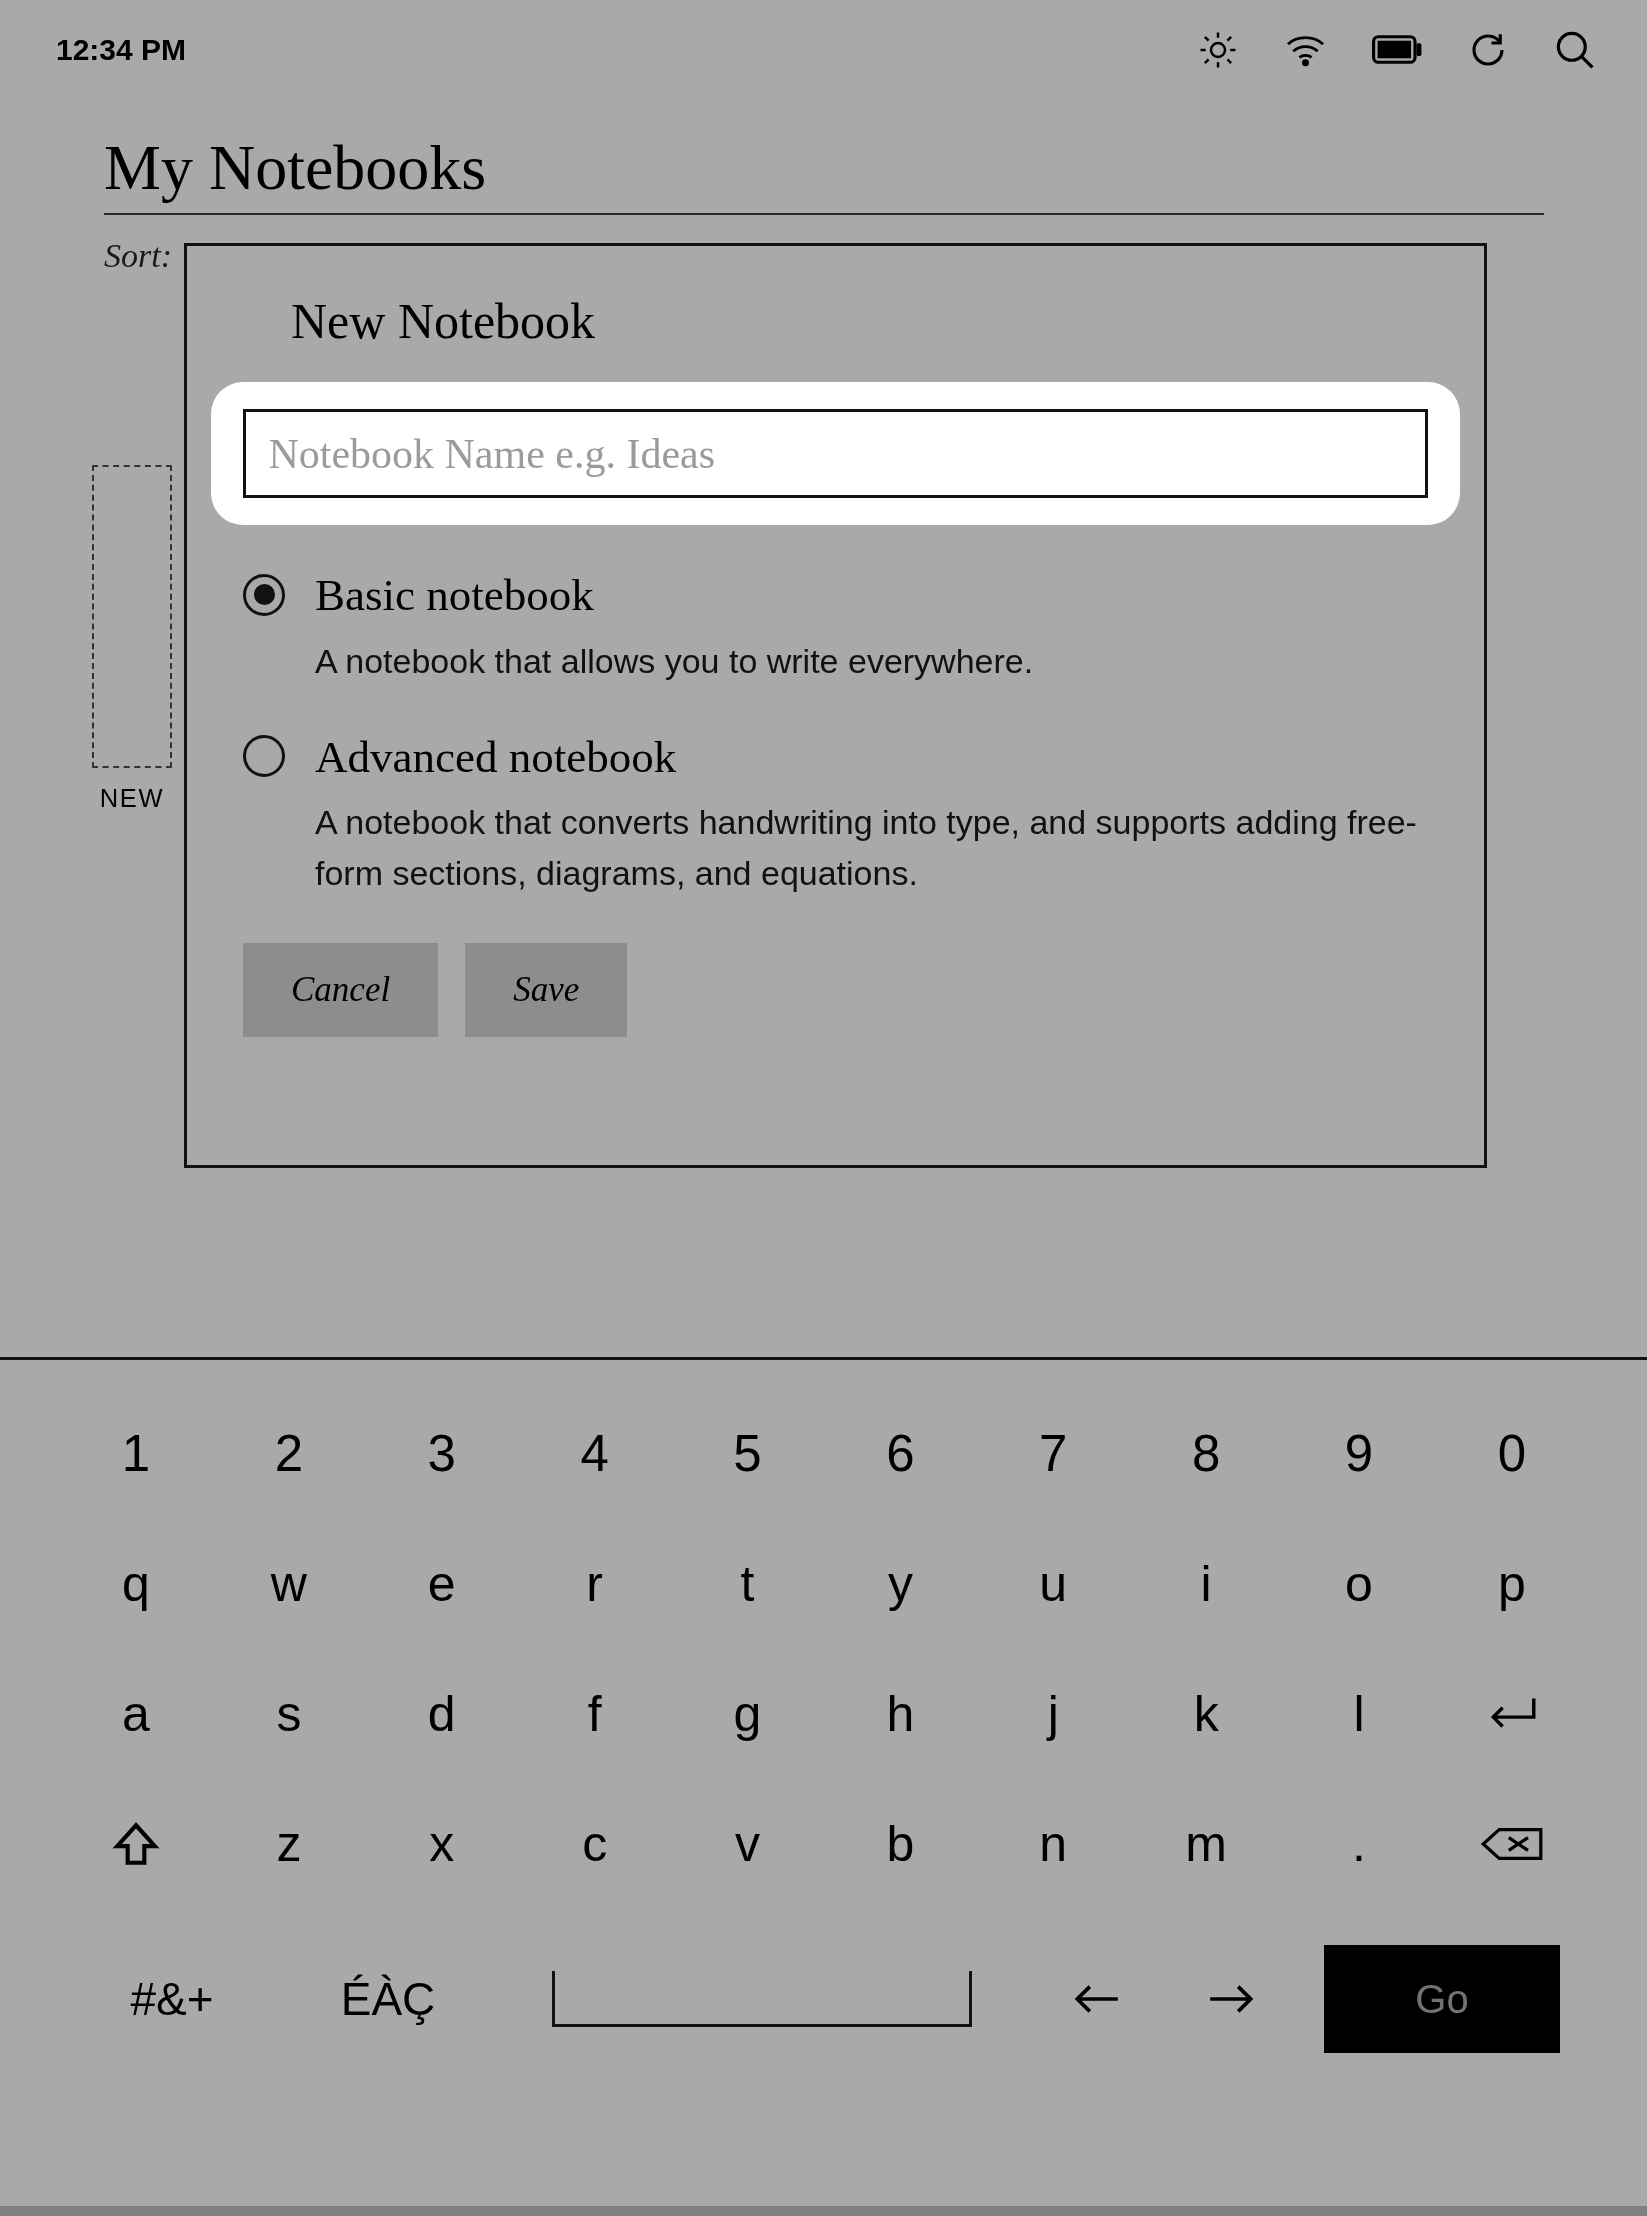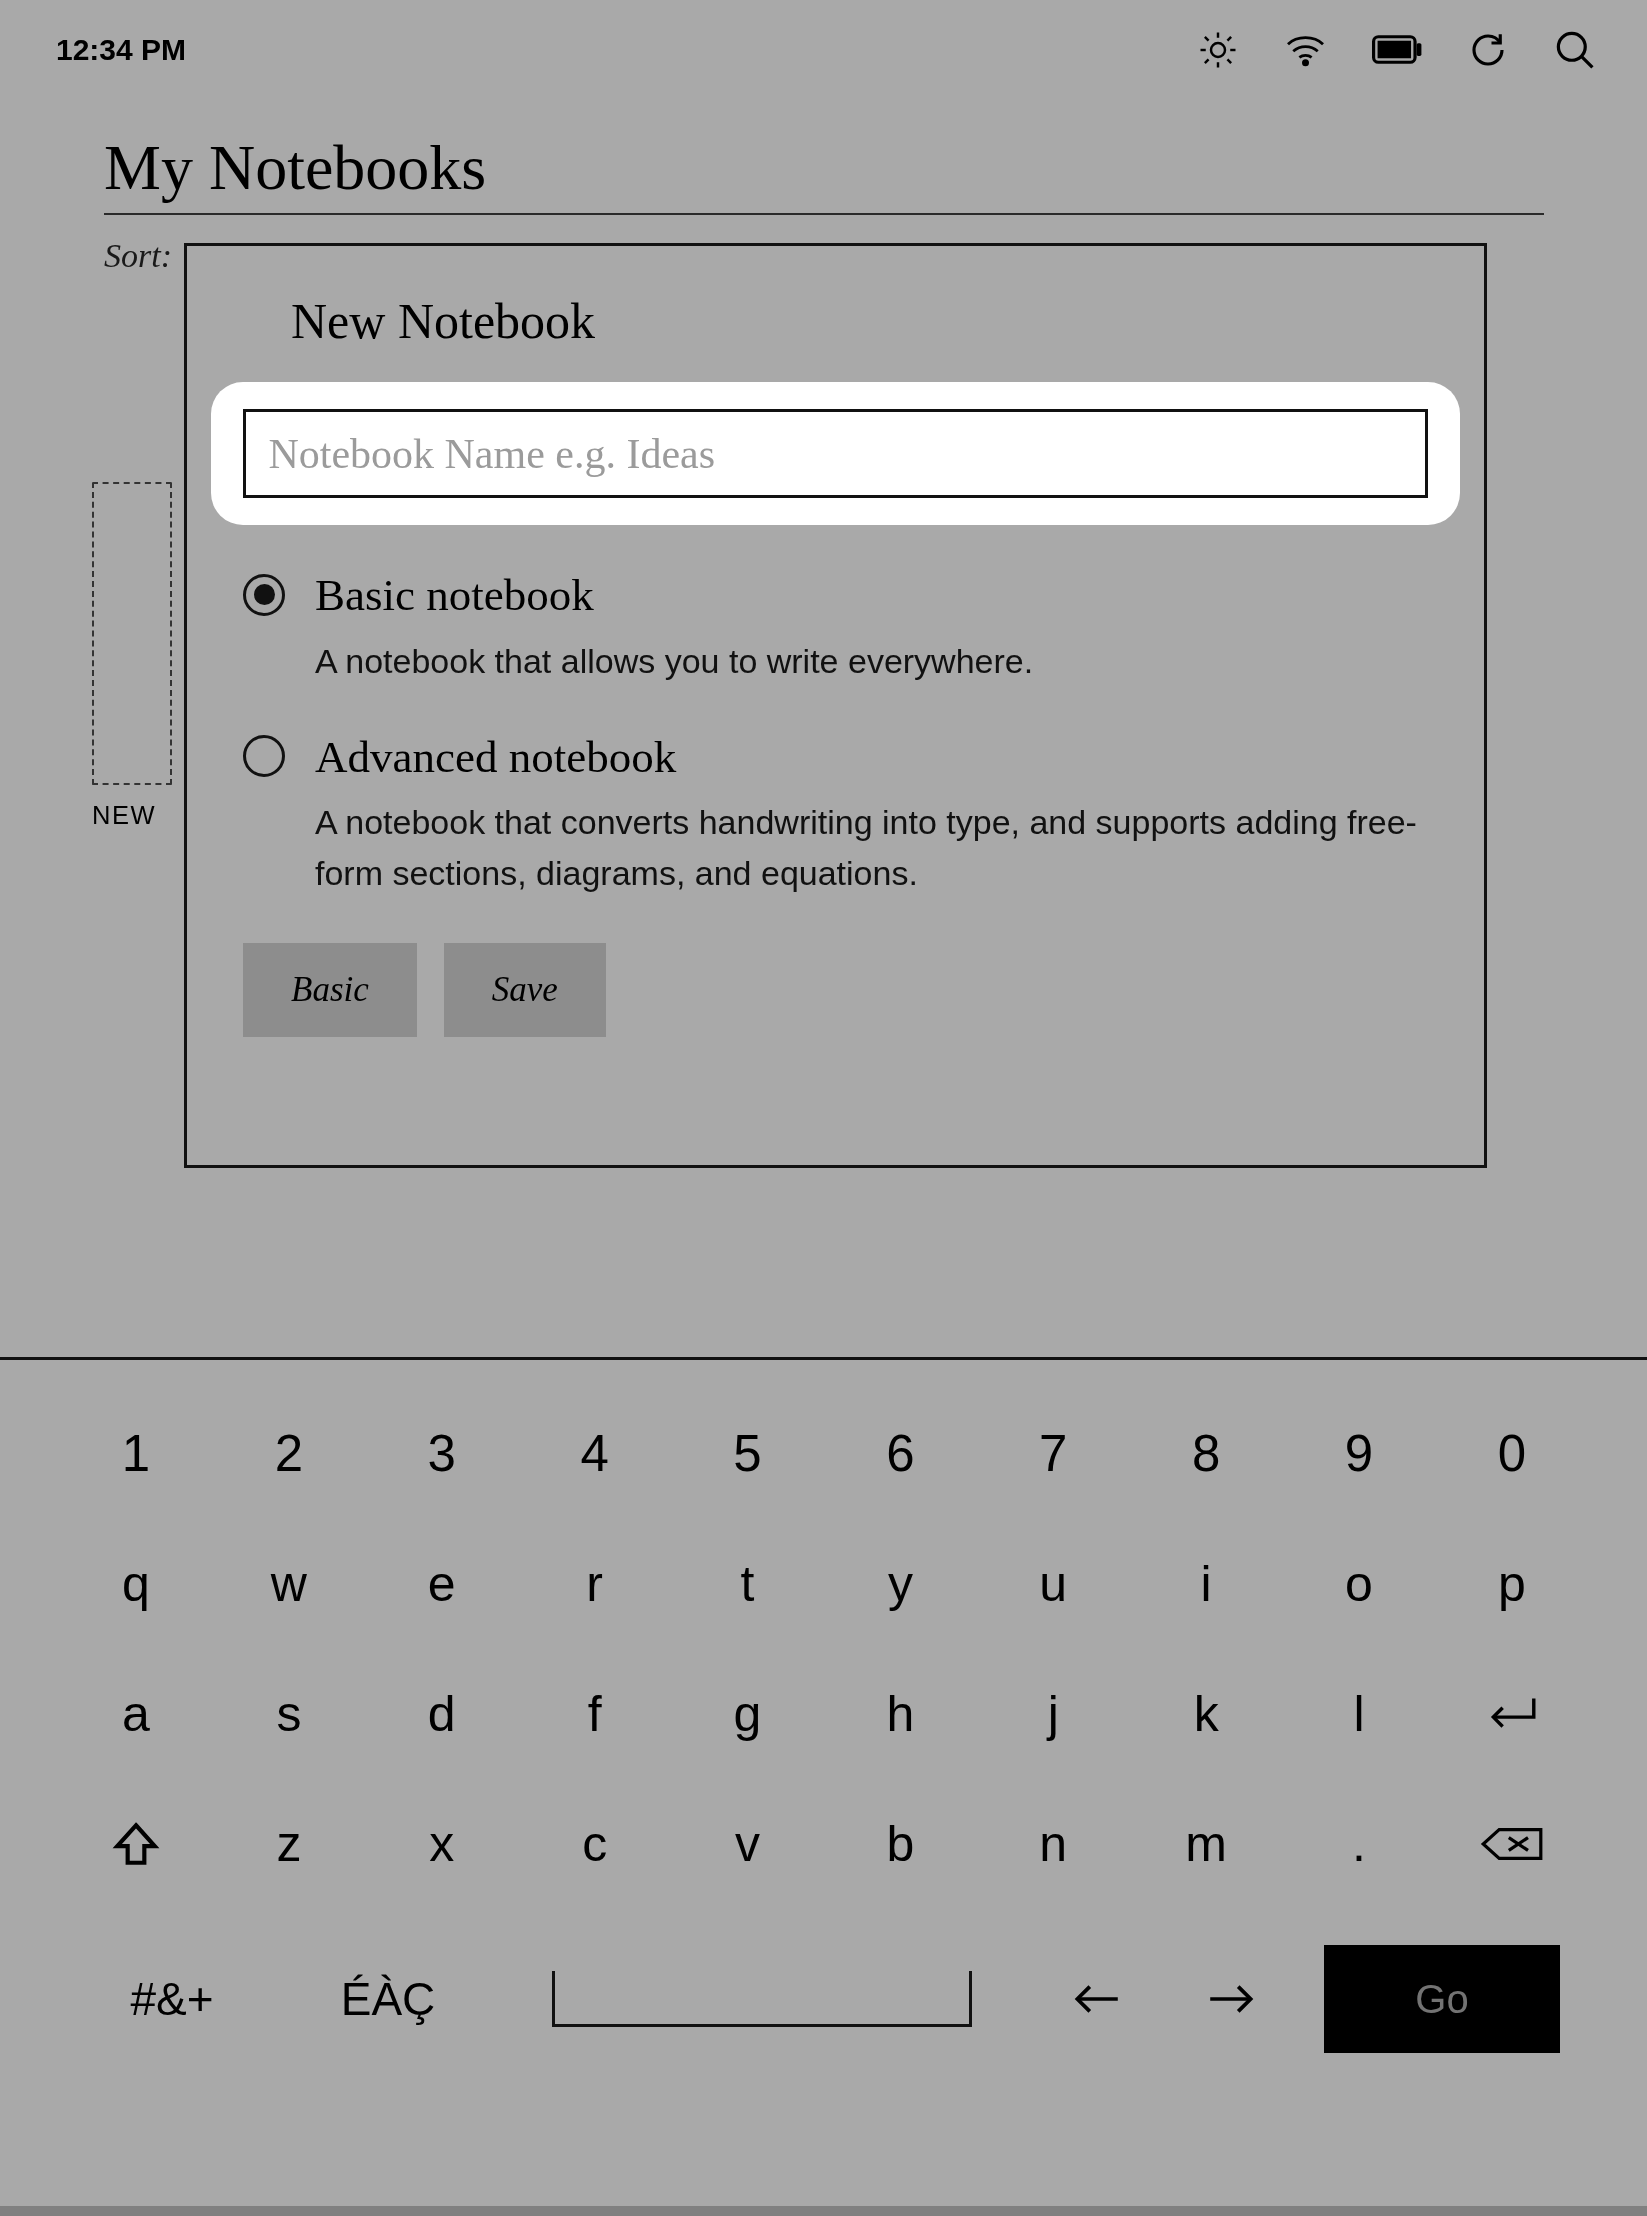--- a/index.html
+++ b/index.html
@@ -31,23 +31,23 @@
   .sort-row {
     padding: 22.4px 0 0 0;
     font-size: 34px;
     font-style: italic;
     color: #1a1a1a;
   }
 
   
   .new-tile-wrap {
     position: absolute;
-    top: 482px;
+    top: 465px;
     left: 92px;
-    text-align: left;
+    text-align: center;
   }
   .new-tile {
     width: 80px;
     height: 303px;
     border: 2.4px dashed #333;
     border-radius: 1.6px;
   }
   .new-tile-label {
     font-family: Arial, Helvetica, sans-serif;
     font-size: 25.5px;
@@ -248,21 +248,21 @@
 
     <div class="radio-row">
       <div class="radio-outer"></div>
       <div class="radio-text">
         <div class="rt-title">Advanced notebook</div>
         <div class="rt-desc">A notebook that converts handwriting into type, and supports adding free-form sections, diagrams, and equations.</div>
       </div>
     </div>
 
     <div class="dialog-buttons">
-      <button class="dlg-btn">Basic</button>
+      <button class="dlg-btn">Cancel</button>
       <button class="dlg-btn">Save</button>
     </div>
   </div>
 </div>
 
 <div class="keyboard">
 
   <div class="kb-row">
     <div class="kb-key num">1</div>
     <div class="kb-key num">2</div>

